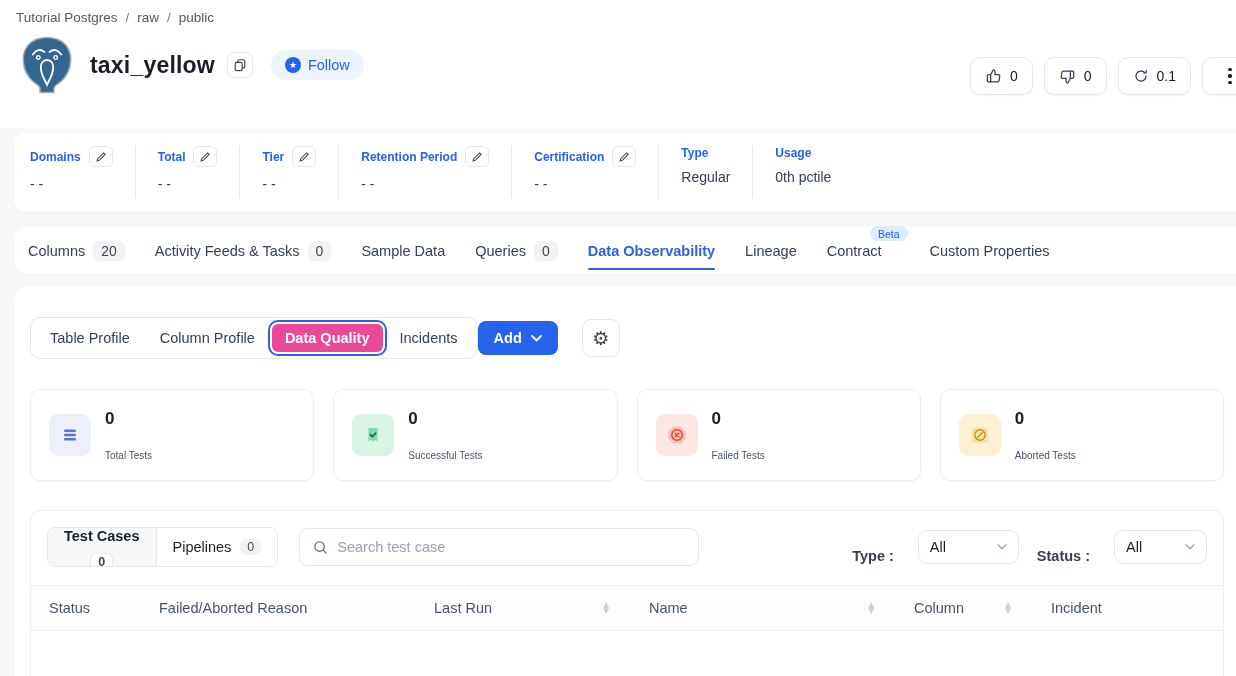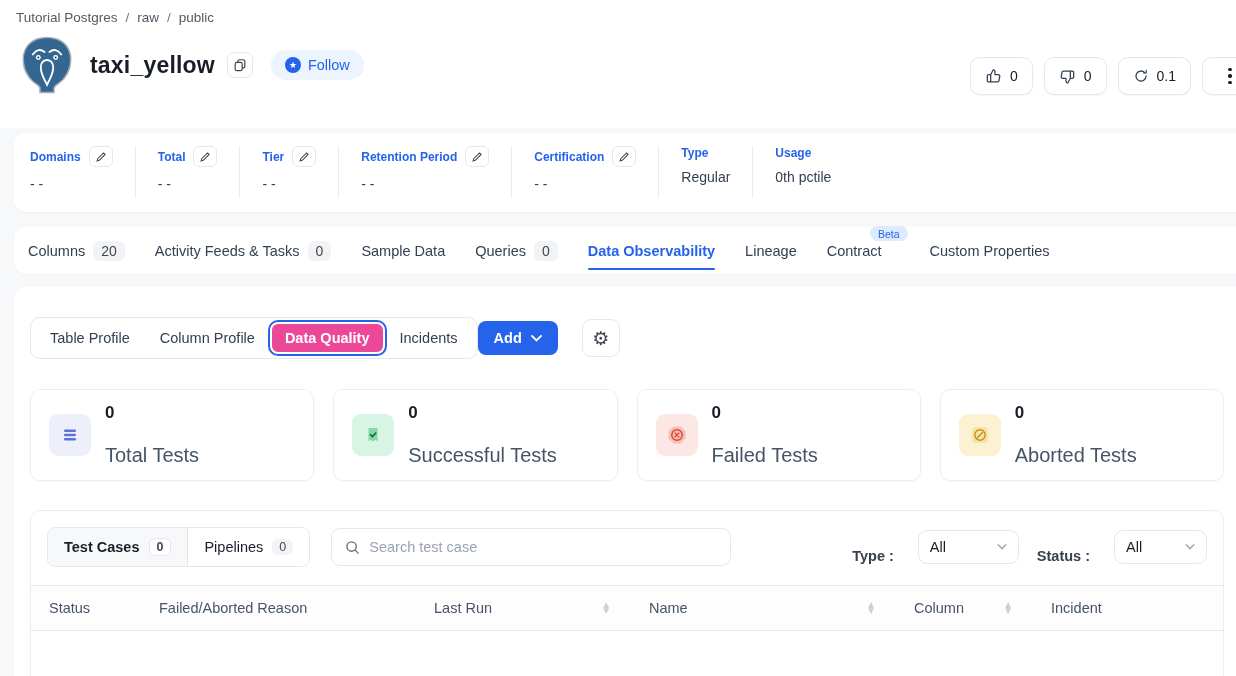--- a/index.html
+++ b/index.html
@@ -79,29 +79,29 @@
   .stats-row { display:flex; gap:19px; margin-top:30px; }
   .stat-card { flex:1; border:1px solid #eceef1; border-radius:10px; background:#fff;
     display:flex; align-items:center; gap:14px; padding:20px 18px; height:92px;
     box-shadow:0 1px 2px rgba(16,24,40,.03); }
   .stat-icon { width:42px; height:42px; border-radius:9px; display:flex; align-items:center; justify-content:center; }
   .stat-icon.total   { background:#edf0fb; }
   .stat-icon.success { background:#d7f4e4; }
   .stat-icon.failed  { background:#fde7e4; }
   .stat-icon.aborted { background:#fcf1d2; }
   .stat-value { font-size:17px; font-weight:700; color:#181d27; }
-  .stat-label { font-size:20px; color:#475467; margin-top:21px; }
+  .stat-label { font-size:10px; color:#475467; margin-top:21px; }
 
   
   .panel { margin-top:29px; border:1px solid #eceef1; border-radius:10px; height:220px; background:#fff; }
   .panel-controls { display:flex; align-items:center; padding:16px 16px 0; }
   .toggle-group { display:inline-flex; border:1px solid #e4e7ec; border-radius:8px; overflow:hidden; }
   .toggle-seg { display:flex; align-items:center; gap:9px; height:38px; padding:0 16px;
     font-size:14.5px; color:#181d27; background:#fff; cursor:pointer; }
-  .toggle-seg.active { background:#f7f8fa; font-weight:700; border-right:1px solid #e4e7ec; }
+  .toggle-seg.active { background:#f7f8fa; font-weight:700; border-right:1px solid #e4e7ec;flex-direction:column; }
   .toggle-count { background:#f2f3f5; border-radius:6px; padding:1px 7px; font-size:12.5px; color:#414651; }
   .toggle-seg.active .toggle-count { background:#fff; border:1px solid #e4e7ec; }
   .search-box { margin-left:21px; width:400px; height:38px; border:1px solid #e4e7ec; border-radius:9px;
     display:flex; align-items:center; gap:9px; padding:0 13px; background:#fff; }
   .search-box input { border:none; outline:none; flex:1; font-size:14.5px; color:#181d27;
     font-family:"Liberation Sans", sans-serif; background:transparent; }
   .search-box input::placeholder { color:#9aa3b2; }
   .filters { margin-left:auto; display:flex; align-items:center; gap:18px; }
   .filter-group { display:flex; align-items:flex-end; gap:24px; }
   .filter-label { font-weight:600; color:#39414e; font-size:14.5px; }

